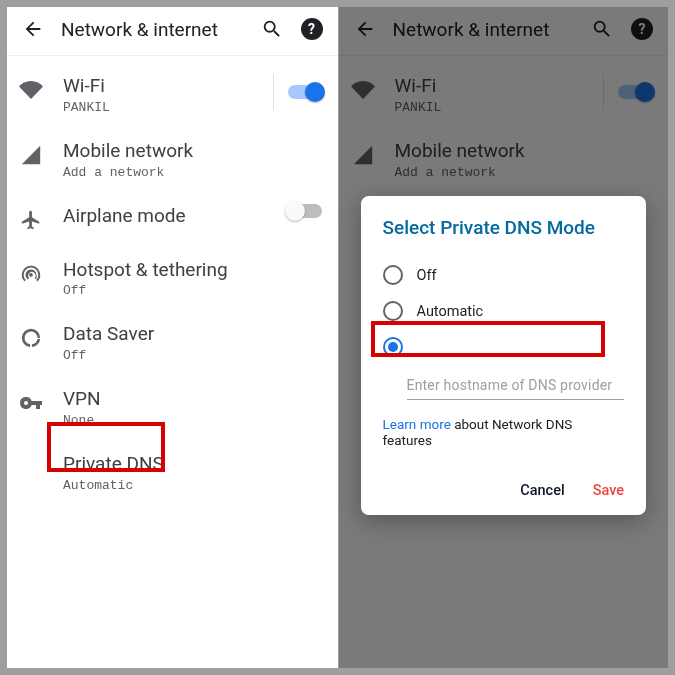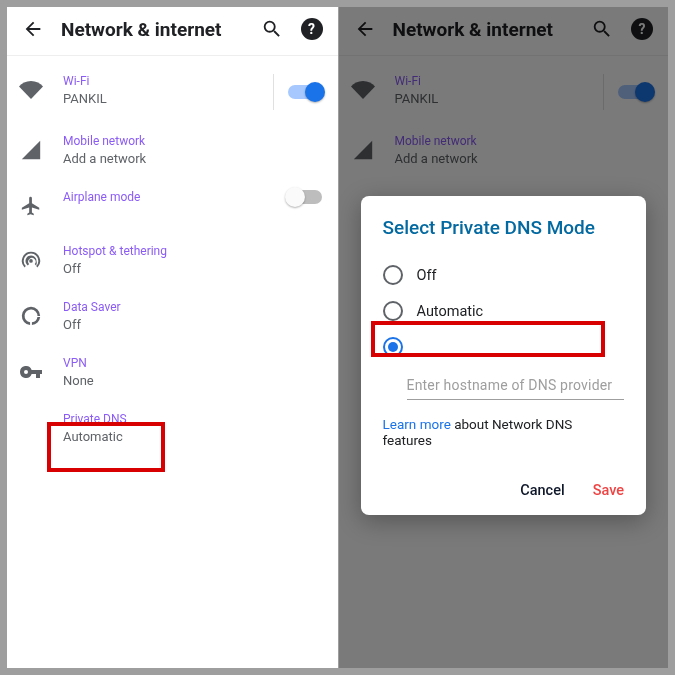--- a/index.html
+++ b/index.html
@@ -38,21 +38,21 @@
   
   .header {
     display: flex;
     align-items: center;
     padding: 10px 14px 14px 14px;
     gap: 16px;
     border-bottom: 1px solid #eee;
   }
   .header .title {
     font-size: 19px;
-    font-weight: 700;
+    font-weight: 400;
     flex: 1;
     color: #202124;
   }
   .icon-btn {
     width: 24px; height: 24px;
     display: flex; align-items: center; justify-content: center;
     color: #202124;
   }
   .help-circle {
     width: 22px; height: 22px; border-radius: 50%;
@@ -70,22 +70,22 @@
     gap: 18px;
   }
   .row .lead-icon {
     width: 28px; height: 28px;
     display:flex;align-items:center;justify-content:center;
     color:#5f6368;
     flex-shrink:0;
     margin-top:2px;
   }
   .row .texts { flex:1; }
-  .row .label { font-size: 12px; color:#8b5cf6; line-height:1.25; }
-  .row .sub   { font-size: 13px; color:#5f6368; margin-top:2px; }
+  .row .label { font-size: 19px; color:#404040; line-height:1.25; }
+  .row .sub   { font-size: 13px; color:#5f6368; margin-top:2px;font-family:Liberation Mono, monospace; }
   .row .tail  { display:flex; align-items:center; }
 
   
   .switch {
     position: relative;
     width: 34px; height: 14px;
     border-radius: 10px;
   }
   .switch.on  { background:#a6c8ff; }
   .switch.off { background:#bdbdbd; }

